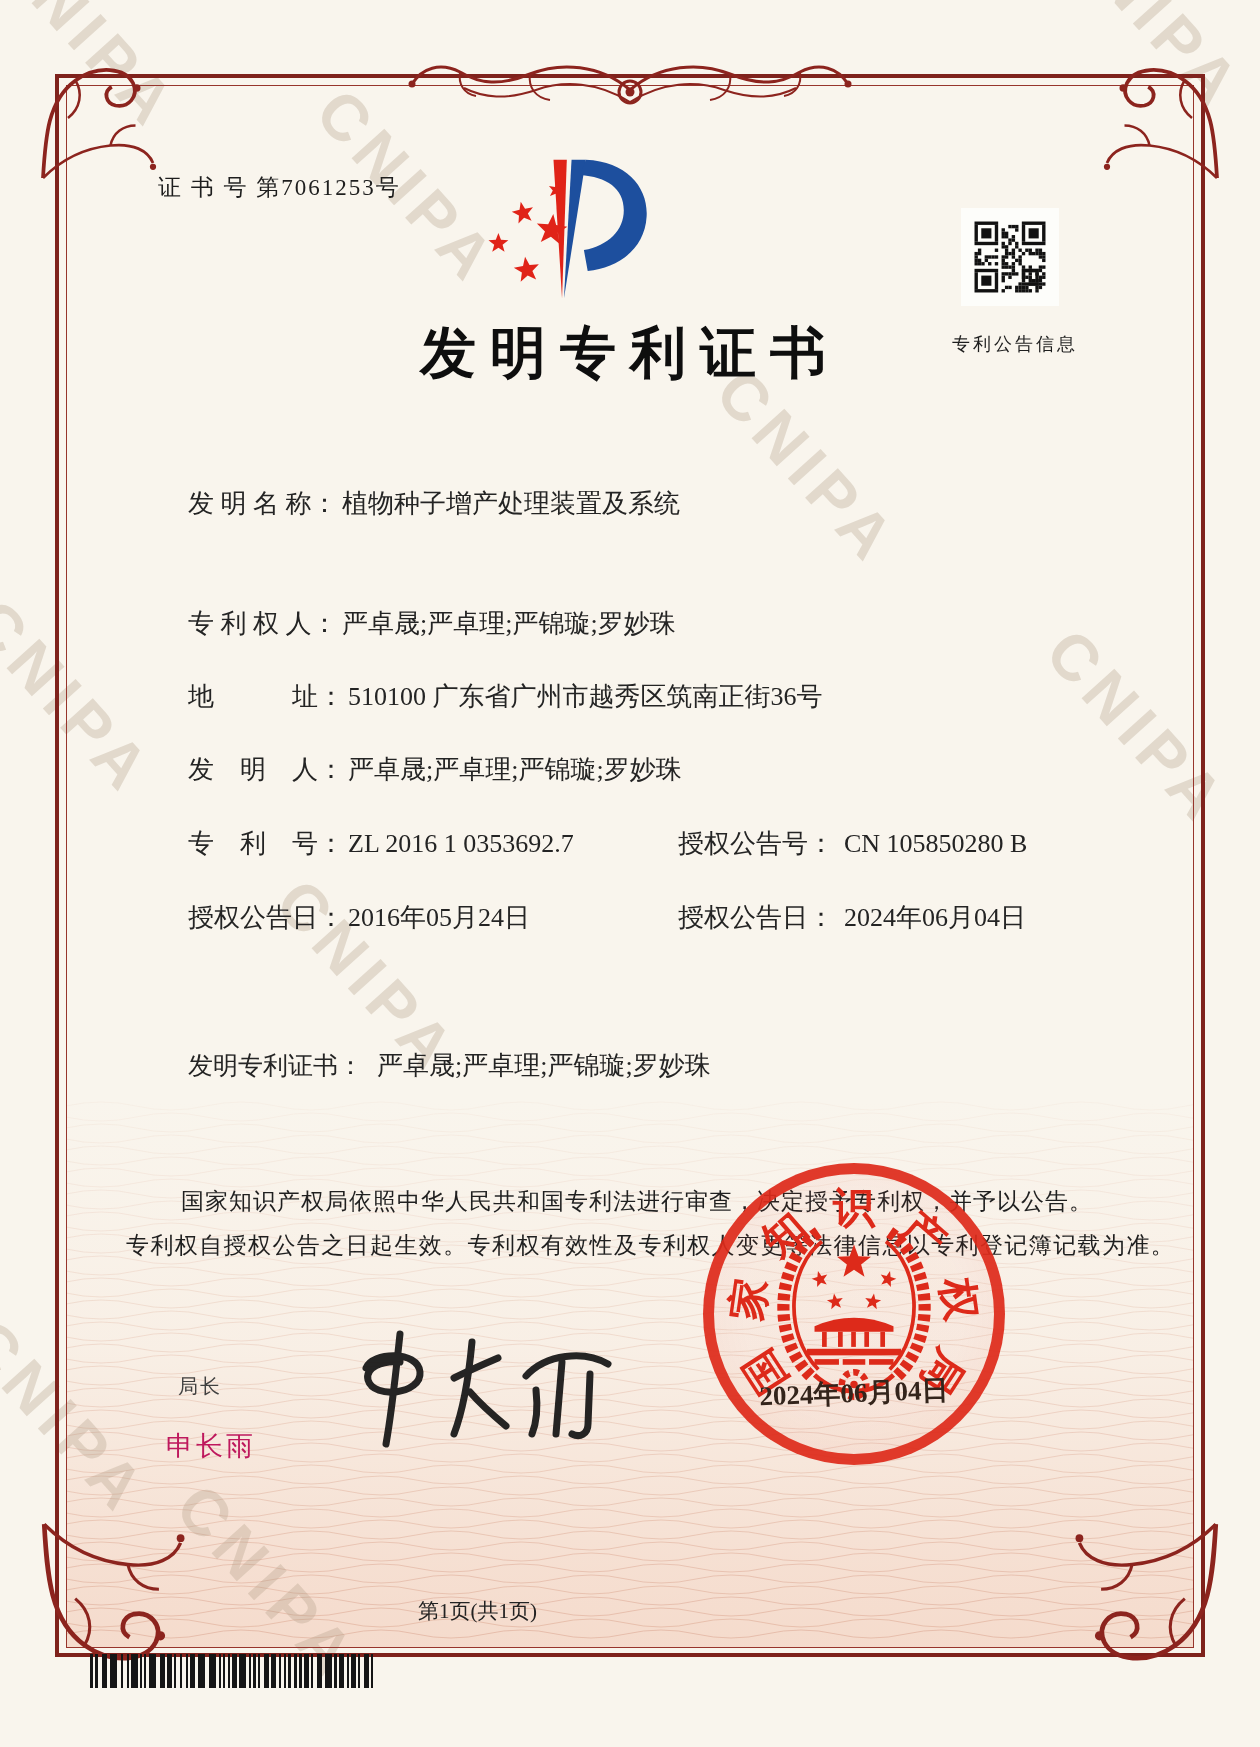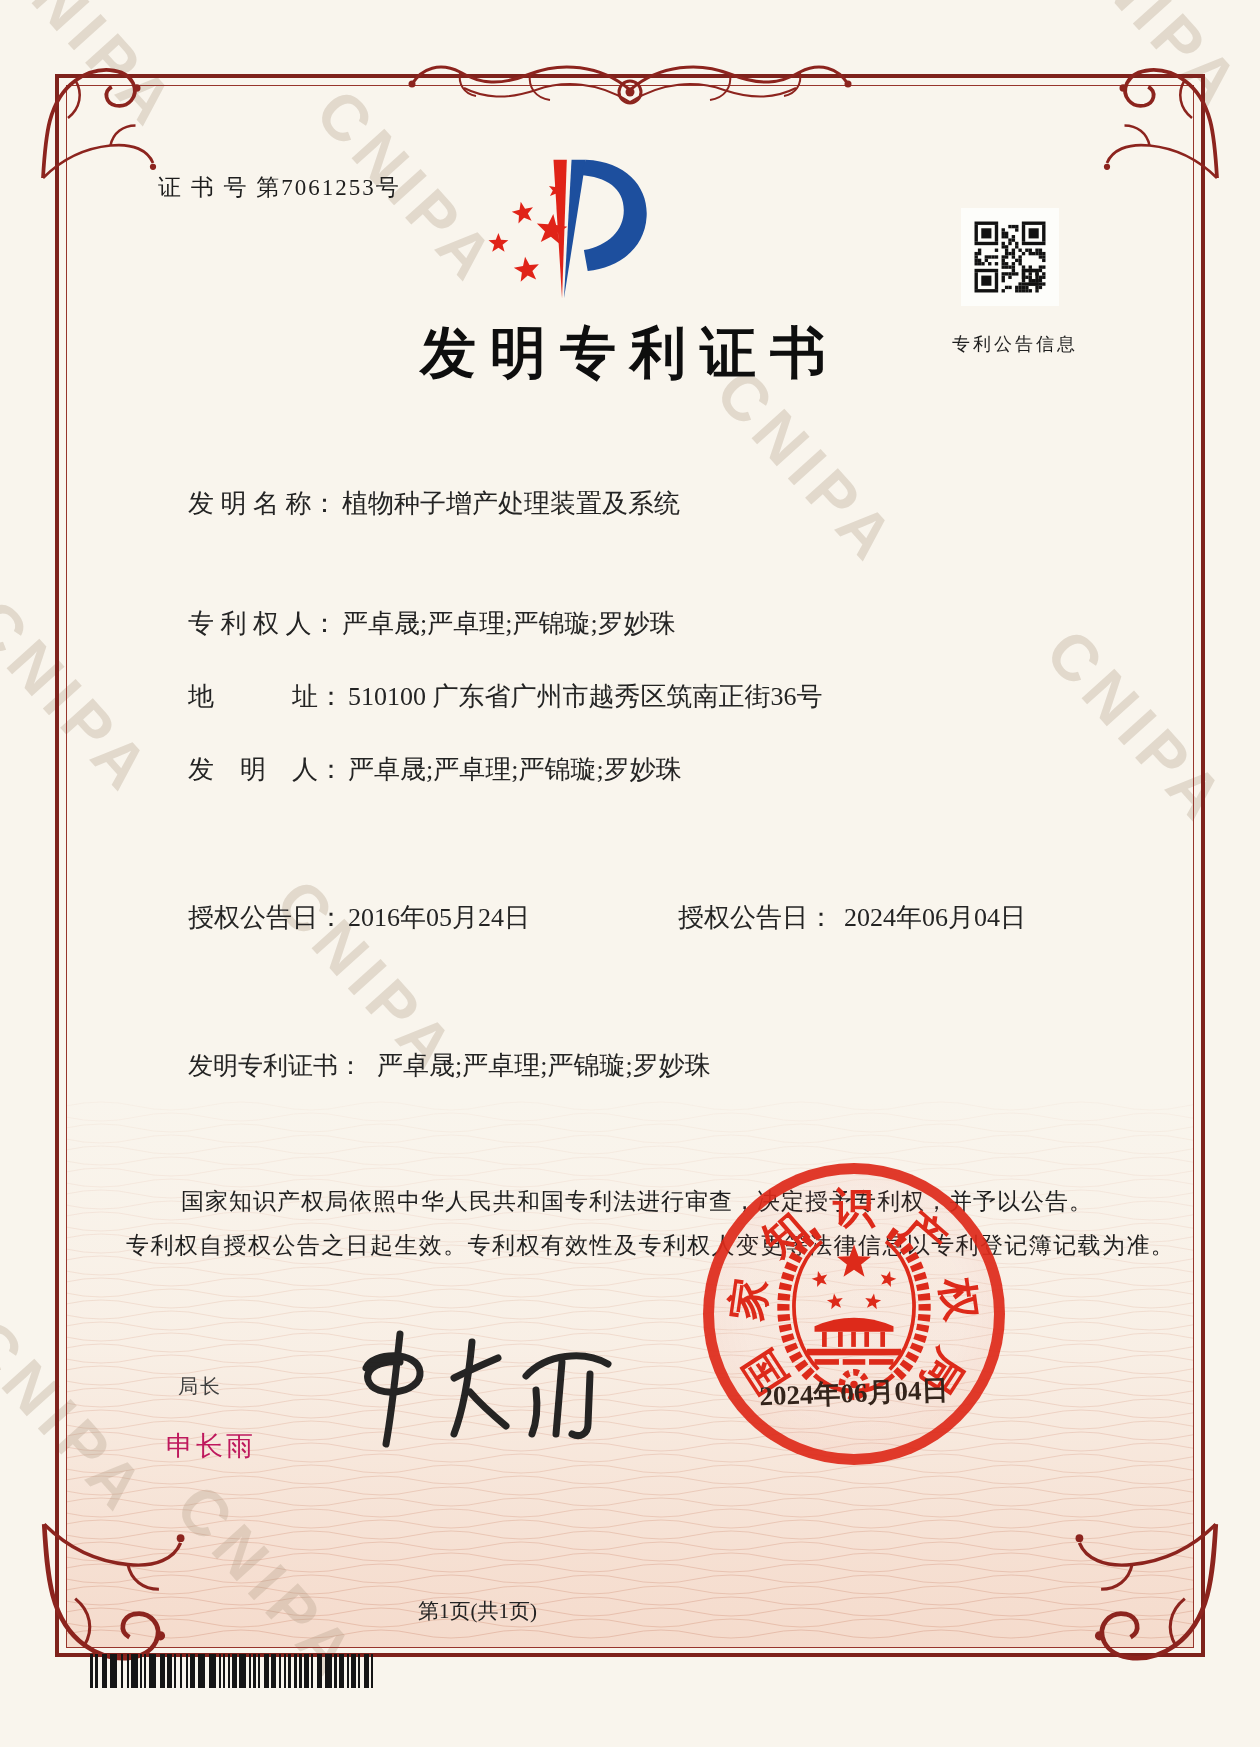--- a/index.html
+++ b/index.html
@@ -352,20 +352,24 @@
   </div>
   <div class="row" style="top:606px">
     <span class="flabel">专 利 权 人：</span><span class="fvalue">严卓晟;严卓理;严锦璇;罗妙珠</span>
   </div>
   <div class="row" style="top:679px">
     <span class="flabel">地　　　址：</span><span class="fvalue">510100 广东省广州市越秀区筑南正街36号</span>
   </div>
   <div class="row" style="top:752px">
     <span class="flabel">发　明　人：</span><span class="fvalue">严卓晟;严卓理;严锦璇;罗妙珠</span>
   </div>
+  <div class="row" style="top:826px">
+    <span class="flabel">专　利　号：</span><span class="fvalue">ZL 2016 1 0353692.7</span>
+    <span class="rcol"><span class="rlabel">授权公告号：</span><span>CN 105850280 B</span></span>
+  </div>
   <div class="row" style="top:900px">
     <span class="flabel">授权公告日：</span><span class="fvalue">2016年05月24日</span>
     <span class="rcol"><span class="rlabel">授权公告日：</span><span>2024年06月04日</span></span>
   </div>
   <div class="row" style="top:1048px">
     <span class="flabel-wide">发明专利证书：</span><span>严卓晟;严卓理;严锦璇;罗妙珠</span>
   </div>
 
   <div class="legal1">国家知识产权局依照中华人民共和国专利法进行审查，决定授予专利权，并予以公告。</div>
   <div class="legal2">专利权自授权公告之日起生效。专利权有效性及专利权人变更等法律信息以专利登记簿记载为准。</div>

